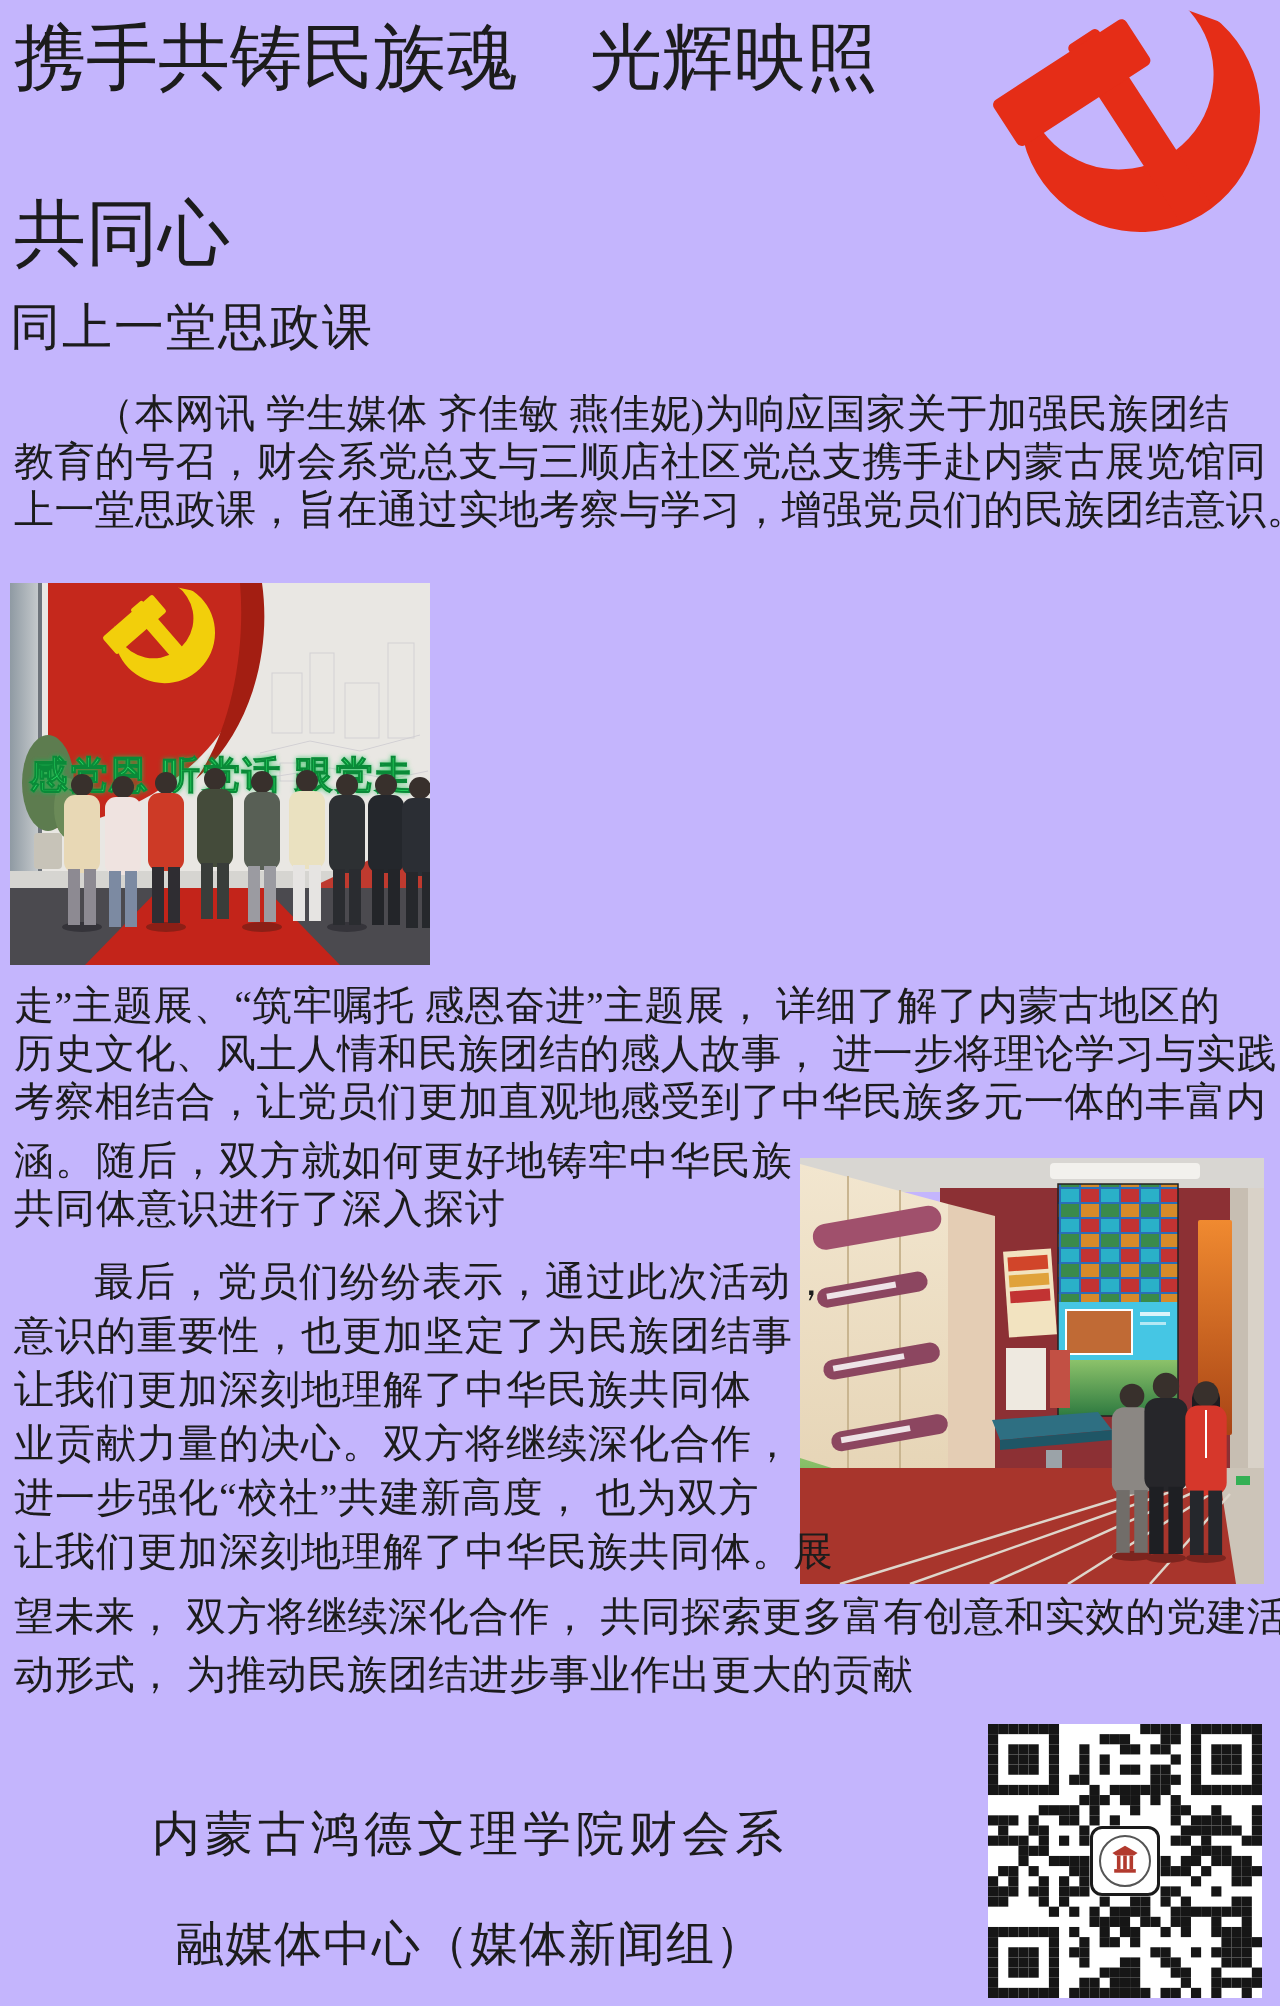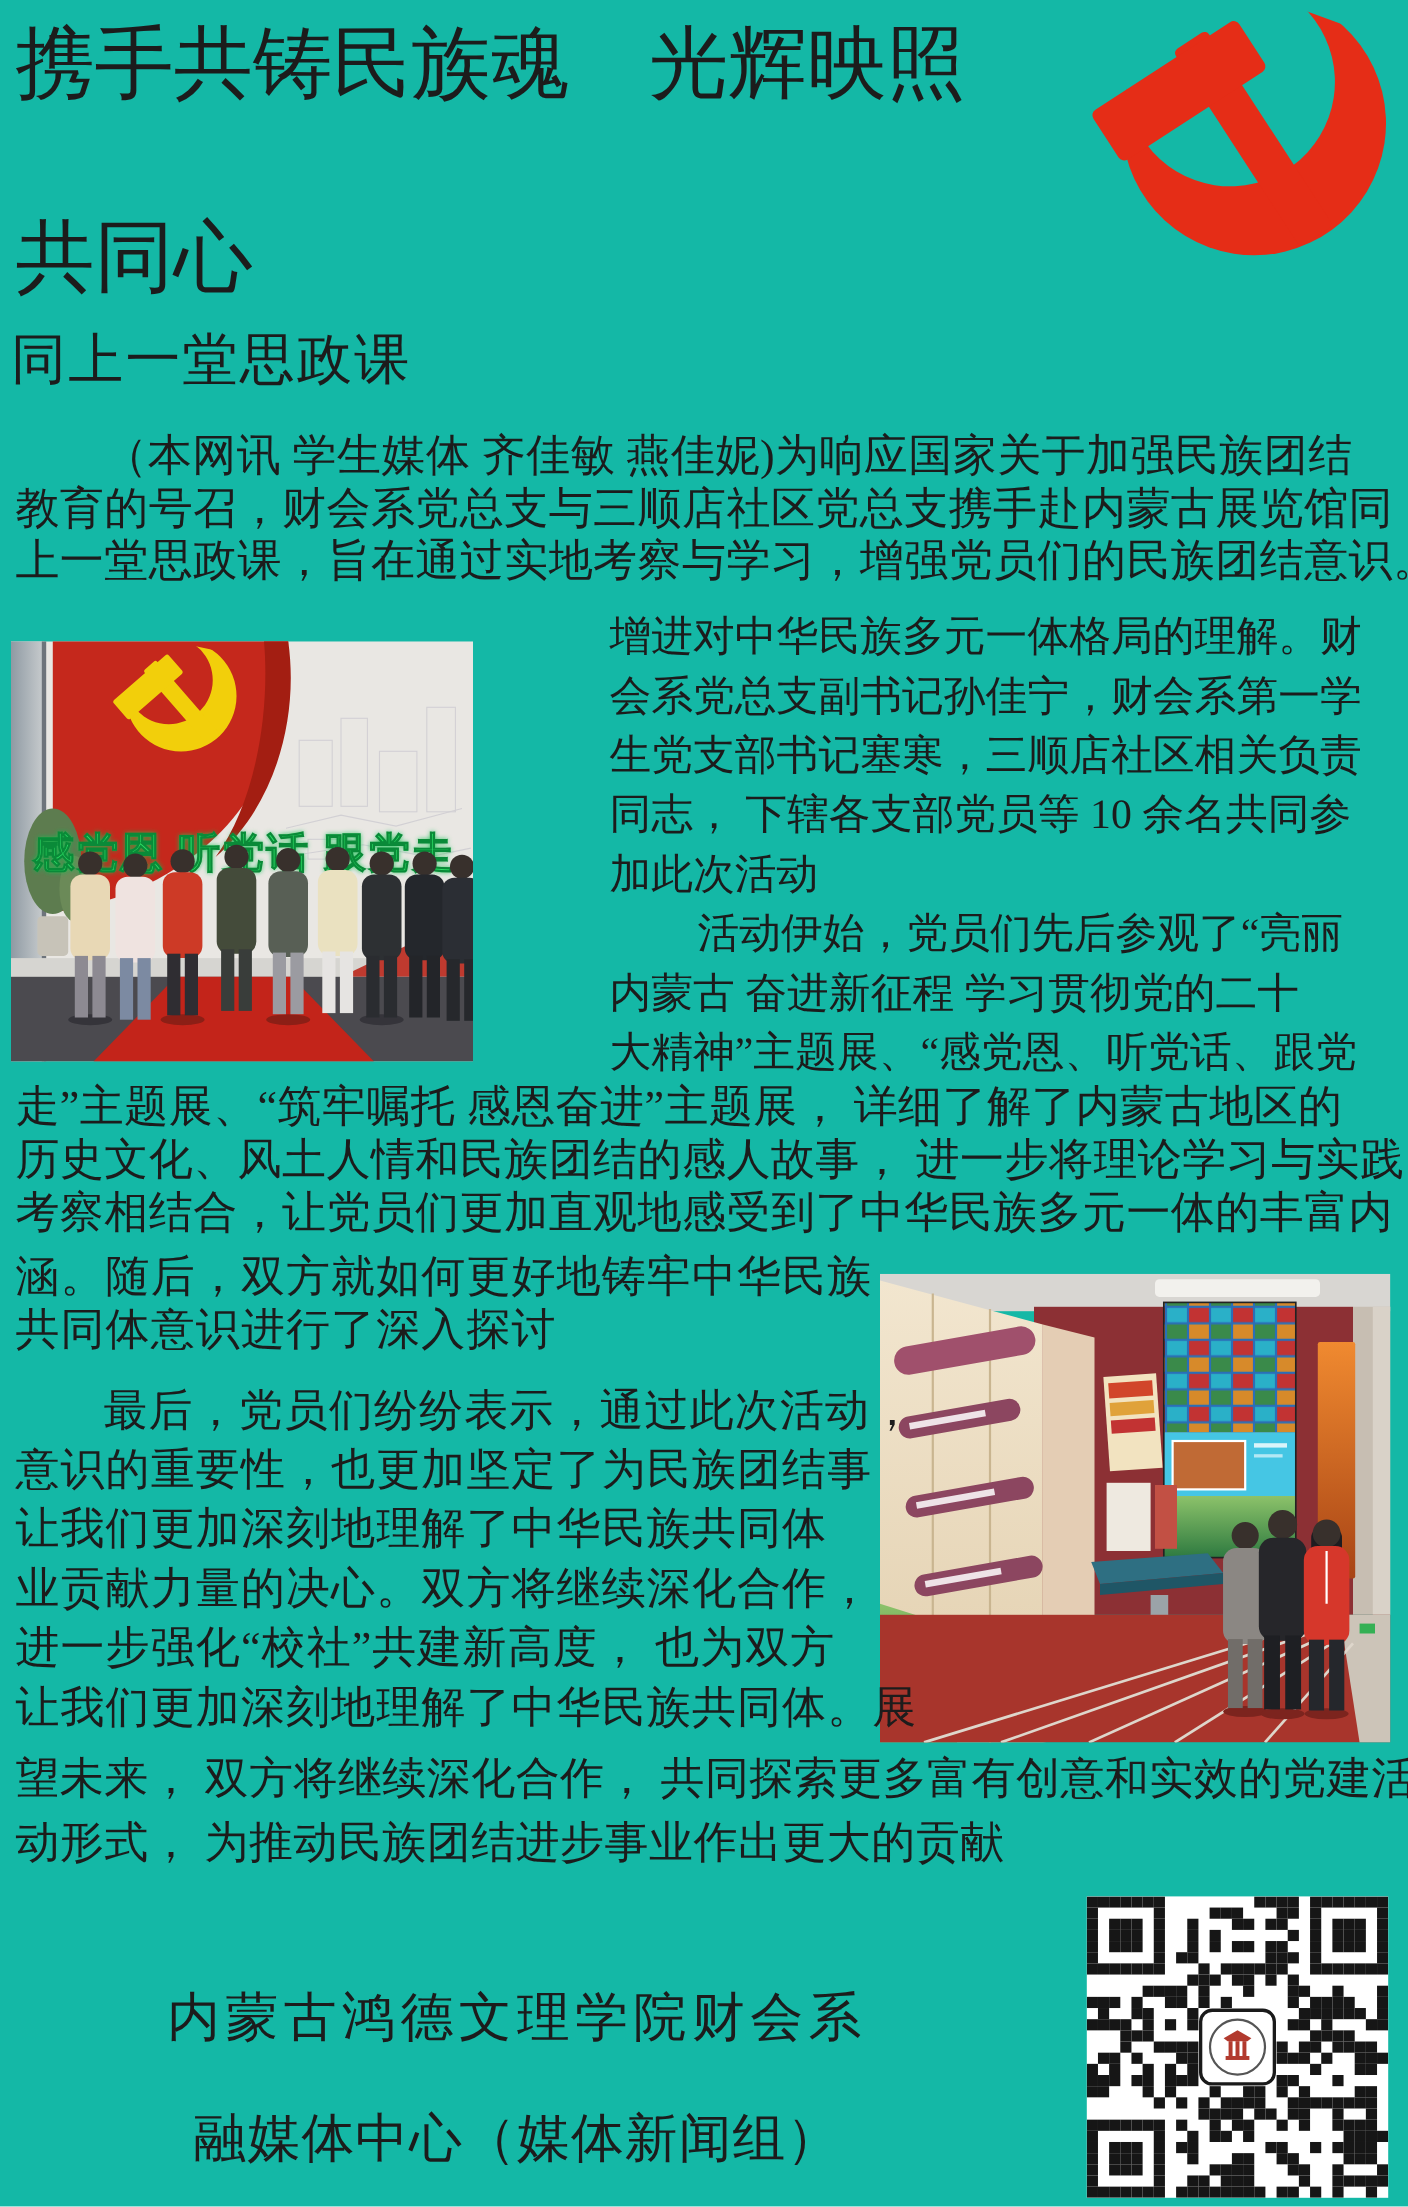--- a/index.html
+++ b/index.html
@@ -1,16 +1,16 @@
 <!DOCTYPE html>
 <html><head>
 <meta charset="utf-8">
 <style>
   html,body{margin:0;padding:0;background:#ffffff;}
-  #page{position:relative;width:1280px;height:2006px;background:#14b8a6;overflow:hidden;
+  #page{position:relative;width:1280px;height:2006px;background:#c4b5fd;overflow:hidden;
         font-family:"Liberation Serif","DejaVu Serif",serif;color:#1c1c1c;}
   
   .title-line{position:absolute;left:14px;white-space:nowrap;font-size:72px;line-height:84px;font-weight:500;}
   #title1{top:16px;}
   #title2{top:168px;margin-top:24px;}
   #subtitle{position:absolute;left:10px;top:292px;font-size:50px;line-height:70px;letter-spacing:2px;font-weight:400;white-space:nowrap;}
   
   .txtblock{position:absolute;}
   .ln{white-space:nowrap;font-size:40px;line-height:48px;height:48px;}
   .ind{padding-left:80px;}
@@ -156,30 +156,20 @@
       <use href="#pp" style="--j:#cd3a26;--p:#2f2d32" transform="translate(156,200)"></use>
       <use href="#pp" style="--j:#444b3a;--p:#393d3a" transform="translate(205,196)"></use>
       <use href="#pp" style="--j:#585f55;--p:#9b9ba1" transform="translate(252,199)"></use>
       <use href="#pp" style="--j:#eae1c0;--p:#e6e4e2" transform="translate(297,198)"></use>
       <use href="#pp" style="--j:#2d3033;--p:#2a2c30" transform="translate(337,202)"></use>
       <use href="#pp" style="--j:#24272c;--p:#232529" transform="translate(376,202)"></use>
       <use href="#pp" style="--j:#2b2e34;--p:#26282c" transform="translate(410,205)"></use>
     </g>
   </svg>
 
-  <div class="txtblock blockB">
-    <div class="ln">增进对中华民族多元一体格局的理解。财</div>
-    <div class="ln">会系党总支副书记孙佳宁，财会系第一学</div>
-    <div class="ln">生党支部书记塞寒，三顺店社区相关负责</div>
-    <div class="ln">同志， 下辖各支部党员等 10 余名共同参</div>
-    <div class="ln">加此次活动</div>
-    <div class="ln ind">活动伊始，党员们先后参观了“亮丽</div>
-    <div class="ln">内蒙古 奋进新征程 学习贯彻党的二十</div>
-    <div class="ln">大精神”主题展、“感党恩、听党话、跟党</div>
-  </div>
 
   <div class="txtblock blockC">
     <div class="ln">走”主题展、“筑牢嘱托 感恩奋进”主题展， 详细了解了内蒙古地区的</div>
     <div class="ln">历史文化、风土人情和民族团结的感人故事， 进一步将理论学习与实践</div>
     <div class="ln">考察相结合，让党员们更加直观地感受到了中华民族多元一体的丰富内</div>
   </div>
 
   <svg id="photo2" width="464" height="426" viewBox="0 0 464 426">
     <defs>
       <linearGradient id="orgG" x1="0" y1="0" x2="0" y2="1">

